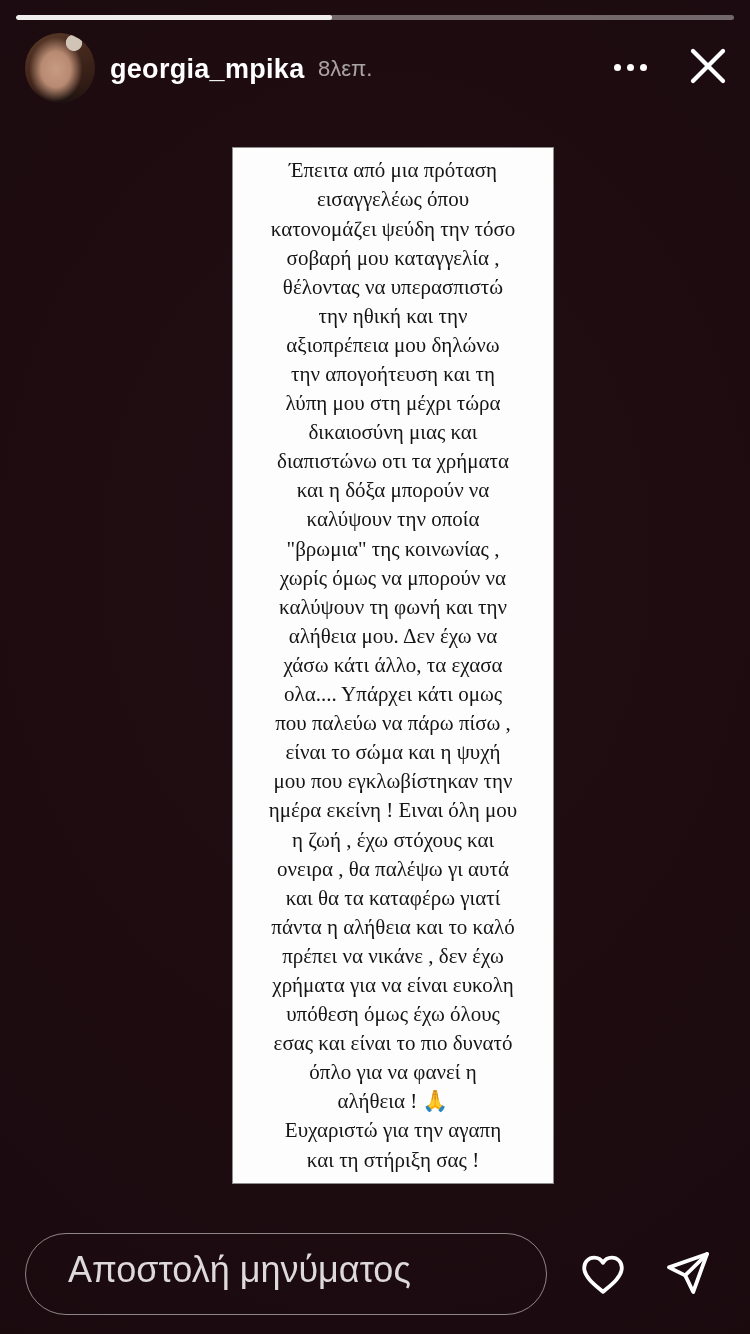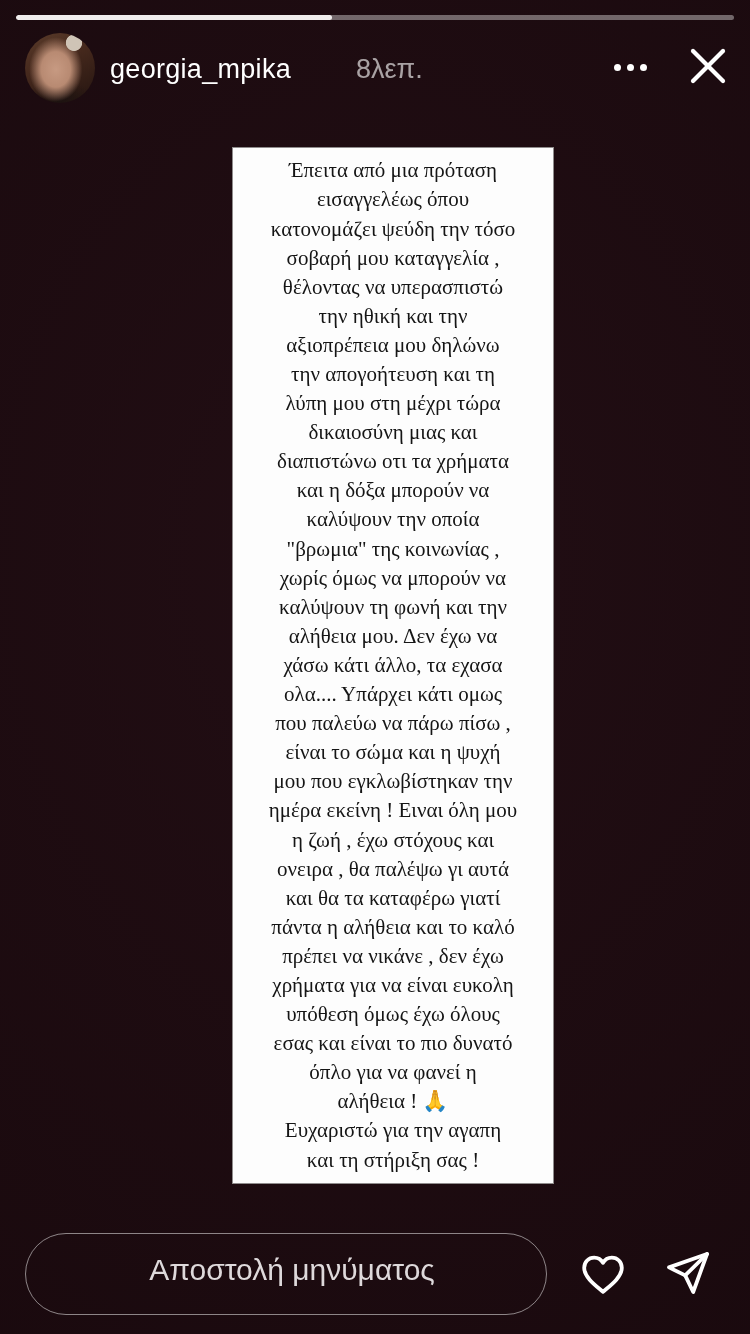--- a/index.html
+++ b/index.html
@@ -19,25 +19,25 @@
   .avatar{
     position:absolute;left:25px;top:33px;width:70px;height:70px;border-radius:50%;overflow:hidden;
     background:
       radial-gradient(circle at 70% 14%, #cfc4b6 0%, #cfc4b6 10%, rgba(0,0,0,0) 11%),
       radial-gradient(38% 46% at 44% 52%, #c79a82 0%, #b88a72 55%, rgba(0,0,0,0) 100%),
       radial-gradient(70% 40% at 50% 96%, #1c1210 0%, rgba(0,0,0,0) 70%),
       linear-gradient(155deg, #5a3b2a 0%, #46291d 40%, #241410 100%);
   }
   .username{
     position:absolute;left:110px;top:52px;height:34px;line-height:34px;
-    font-size:27px;font-weight:400;color:#ffffff;letter-spacing:.3px;
+    font-size:27px;font-weight:700;color:#ffffff;letter-spacing:.3px;
   }
   .timestamp{
-    position:absolute;left:356px;top:52px;height:34px;line-height:34px;
-    font-size:27px;font-weight:400;color:rgba(255,255,255,0.62);text-align:right;
+    position:absolute;left:318px;top:52px;height:34px;line-height:34px;
+    font-size:22px;font-weight:400;color:rgba(255,255,255,0.62);text-align:right;
   }
   button{background:none;border:none;padding:0;margin:0;cursor:pointer;}
   .dots-btn{
     position:absolute;left:604px;top:52px;width:52px;height:30px;
     display:flex;align-items:center;justify-content:center;gap:6px;
   }
   .dots-btn .dot{width:7px;height:7px;border-radius:50%;background:#fff;display:block;}
   .close-btn{position:absolute;left:684px;top:42px;width:48px;height:48px;}
   .close-btn svg{display:block;width:48px;height:48px;}
   
@@ -52,21 +52,21 @@
     font-size:21px;line-height:29.1px;color:#151515;
     text-align:center;white-space:pre-line;
   }
   
   .message-input{
     position:absolute;left:25px;top:1233px;width:522px;height:82px;
     box-sizing:border-box;background:transparent;
     border:1.5px solid rgba(255,255,255,0.5);border-radius:42px;
     padding:0 30px 8px 42px;outline:none;
     font-family:"Liberation Sans","DejaVu Sans",sans-serif;
-    font-size:30px;color:#ffffff;text-align:center;
+    font-size:36px;color:#ffffff;
   }
   .message-input::placeholder{color:#ded9db;opacity:1;}
   .icon-btn{position:absolute;width:48px;height:48px;display:flex;align-items:center;justify-content:center;}
   .like-btn{left:579px;top:1250px;}
   .share-btn{left:664px;top:1249px;}
   .icon-btn svg{display:block;width:48px;height:48px;}
 </style>
 </head>
 <body>
 

